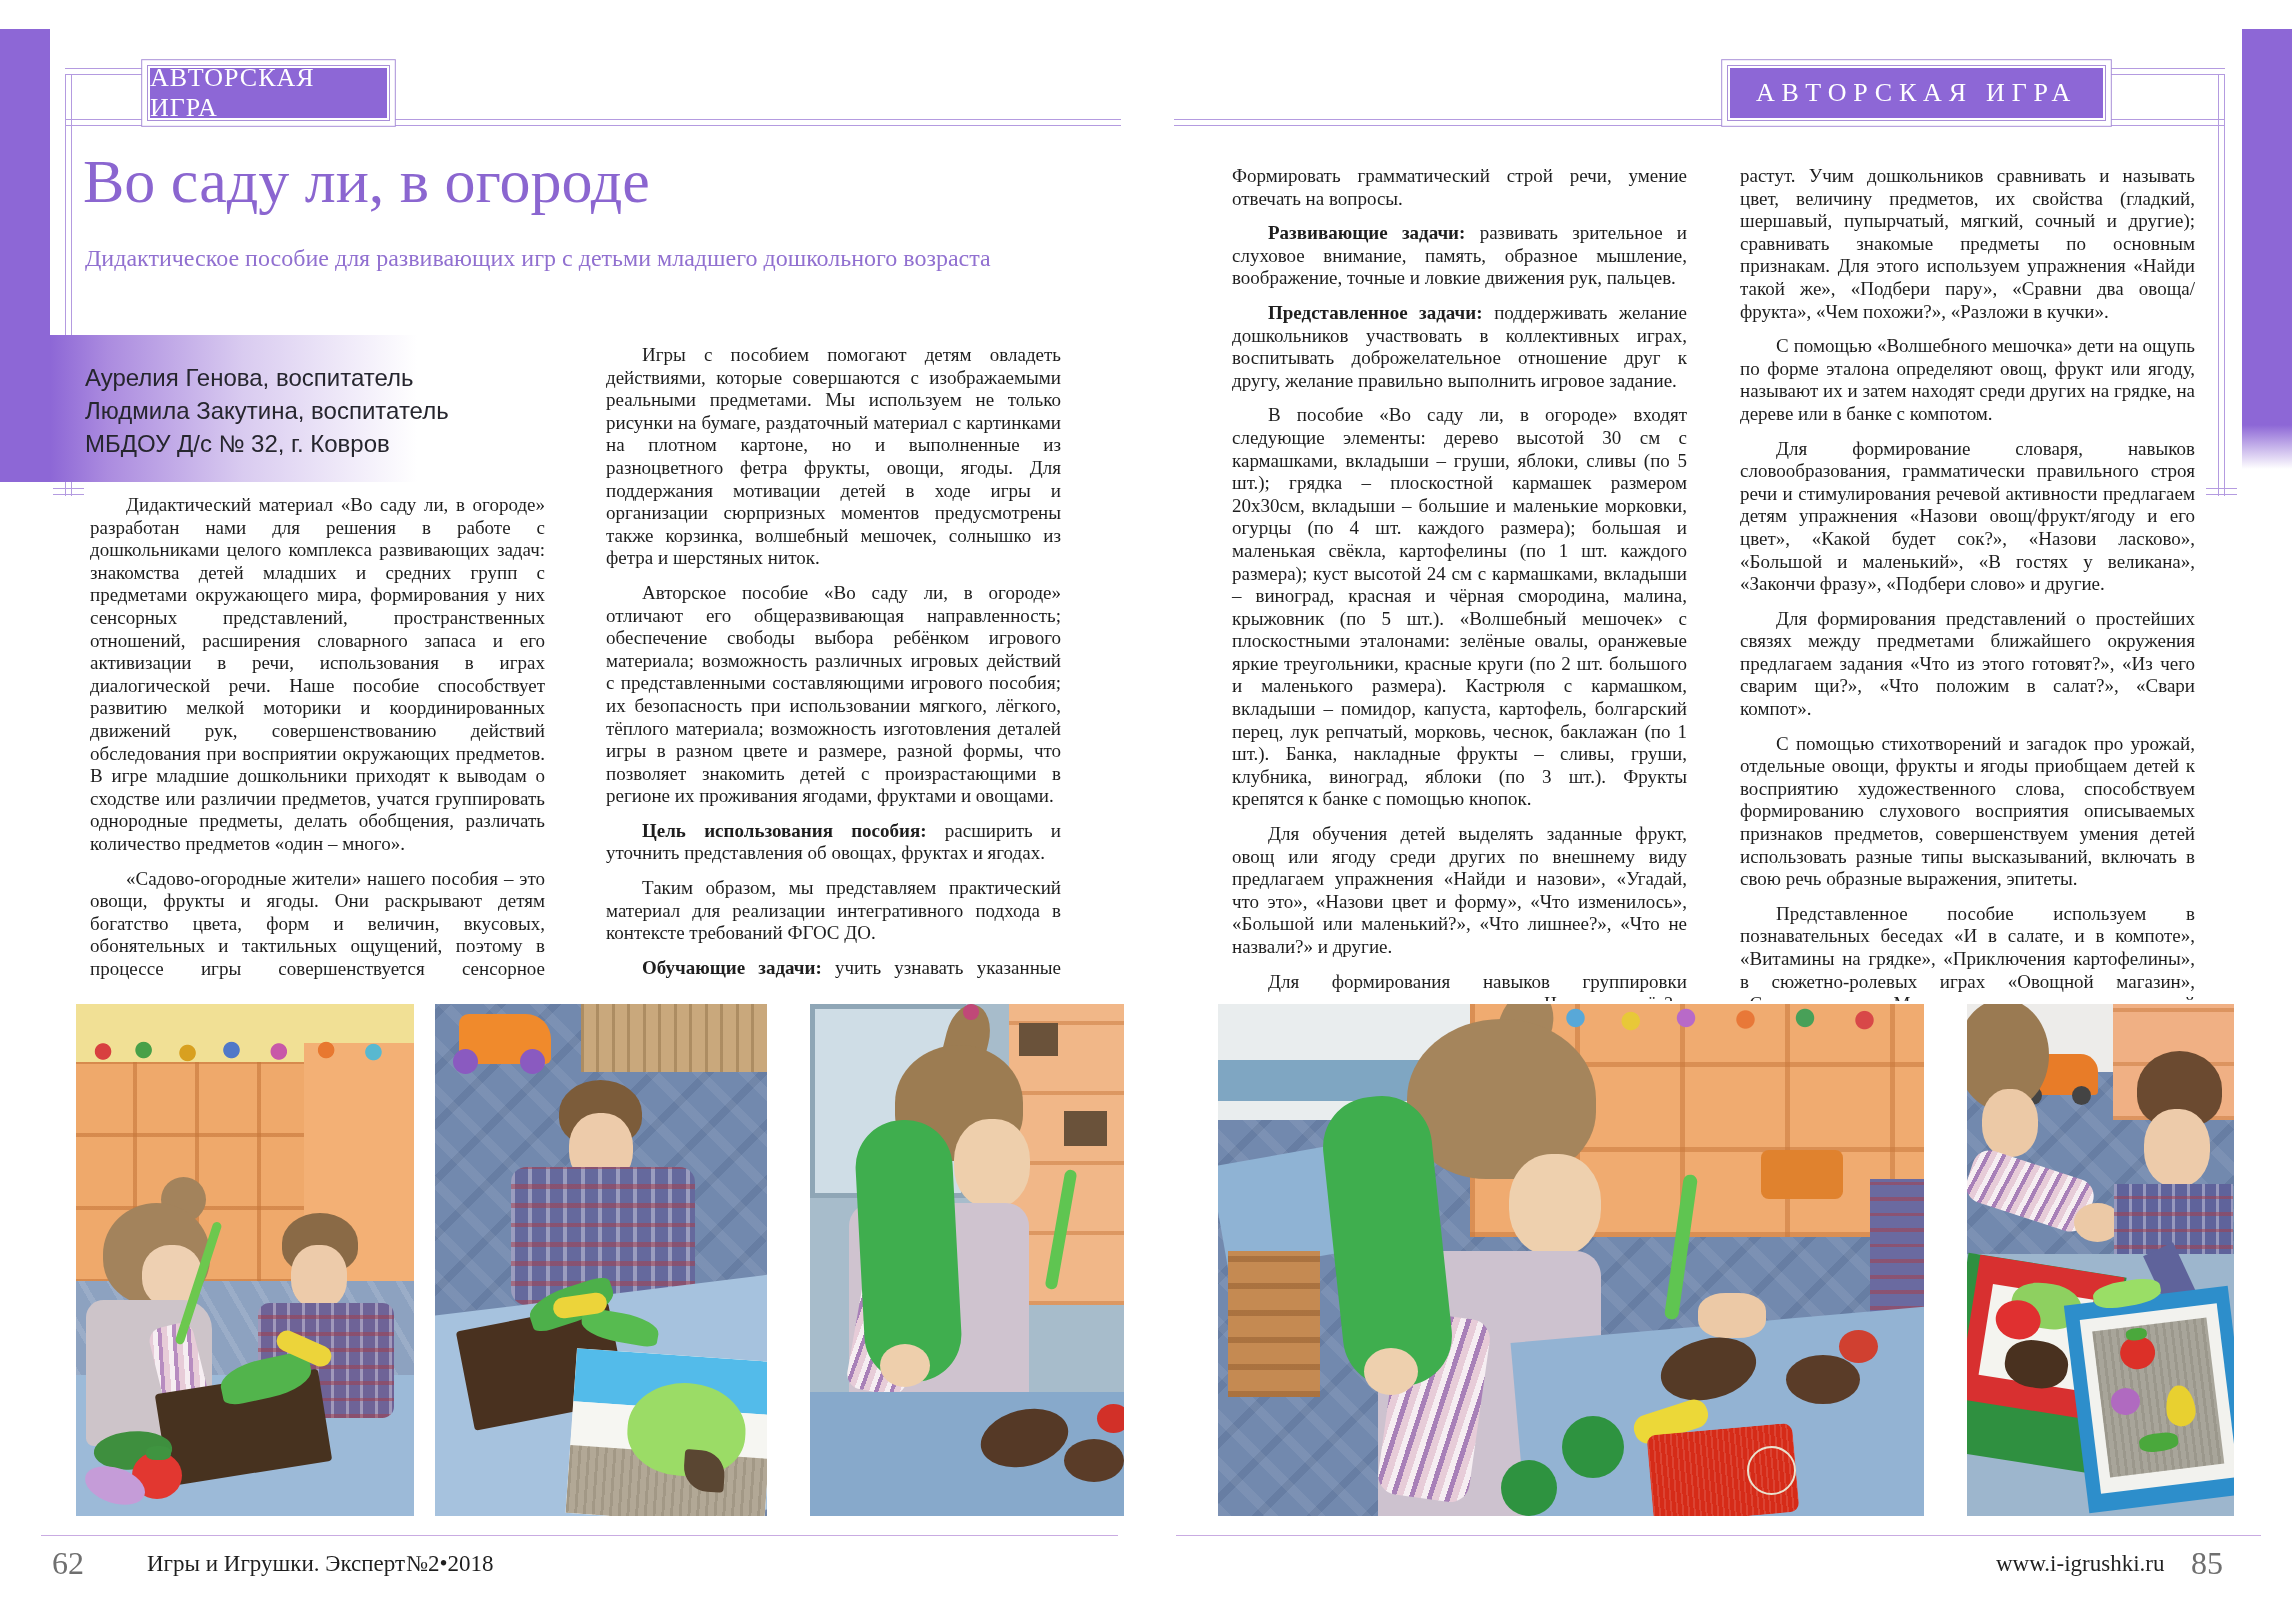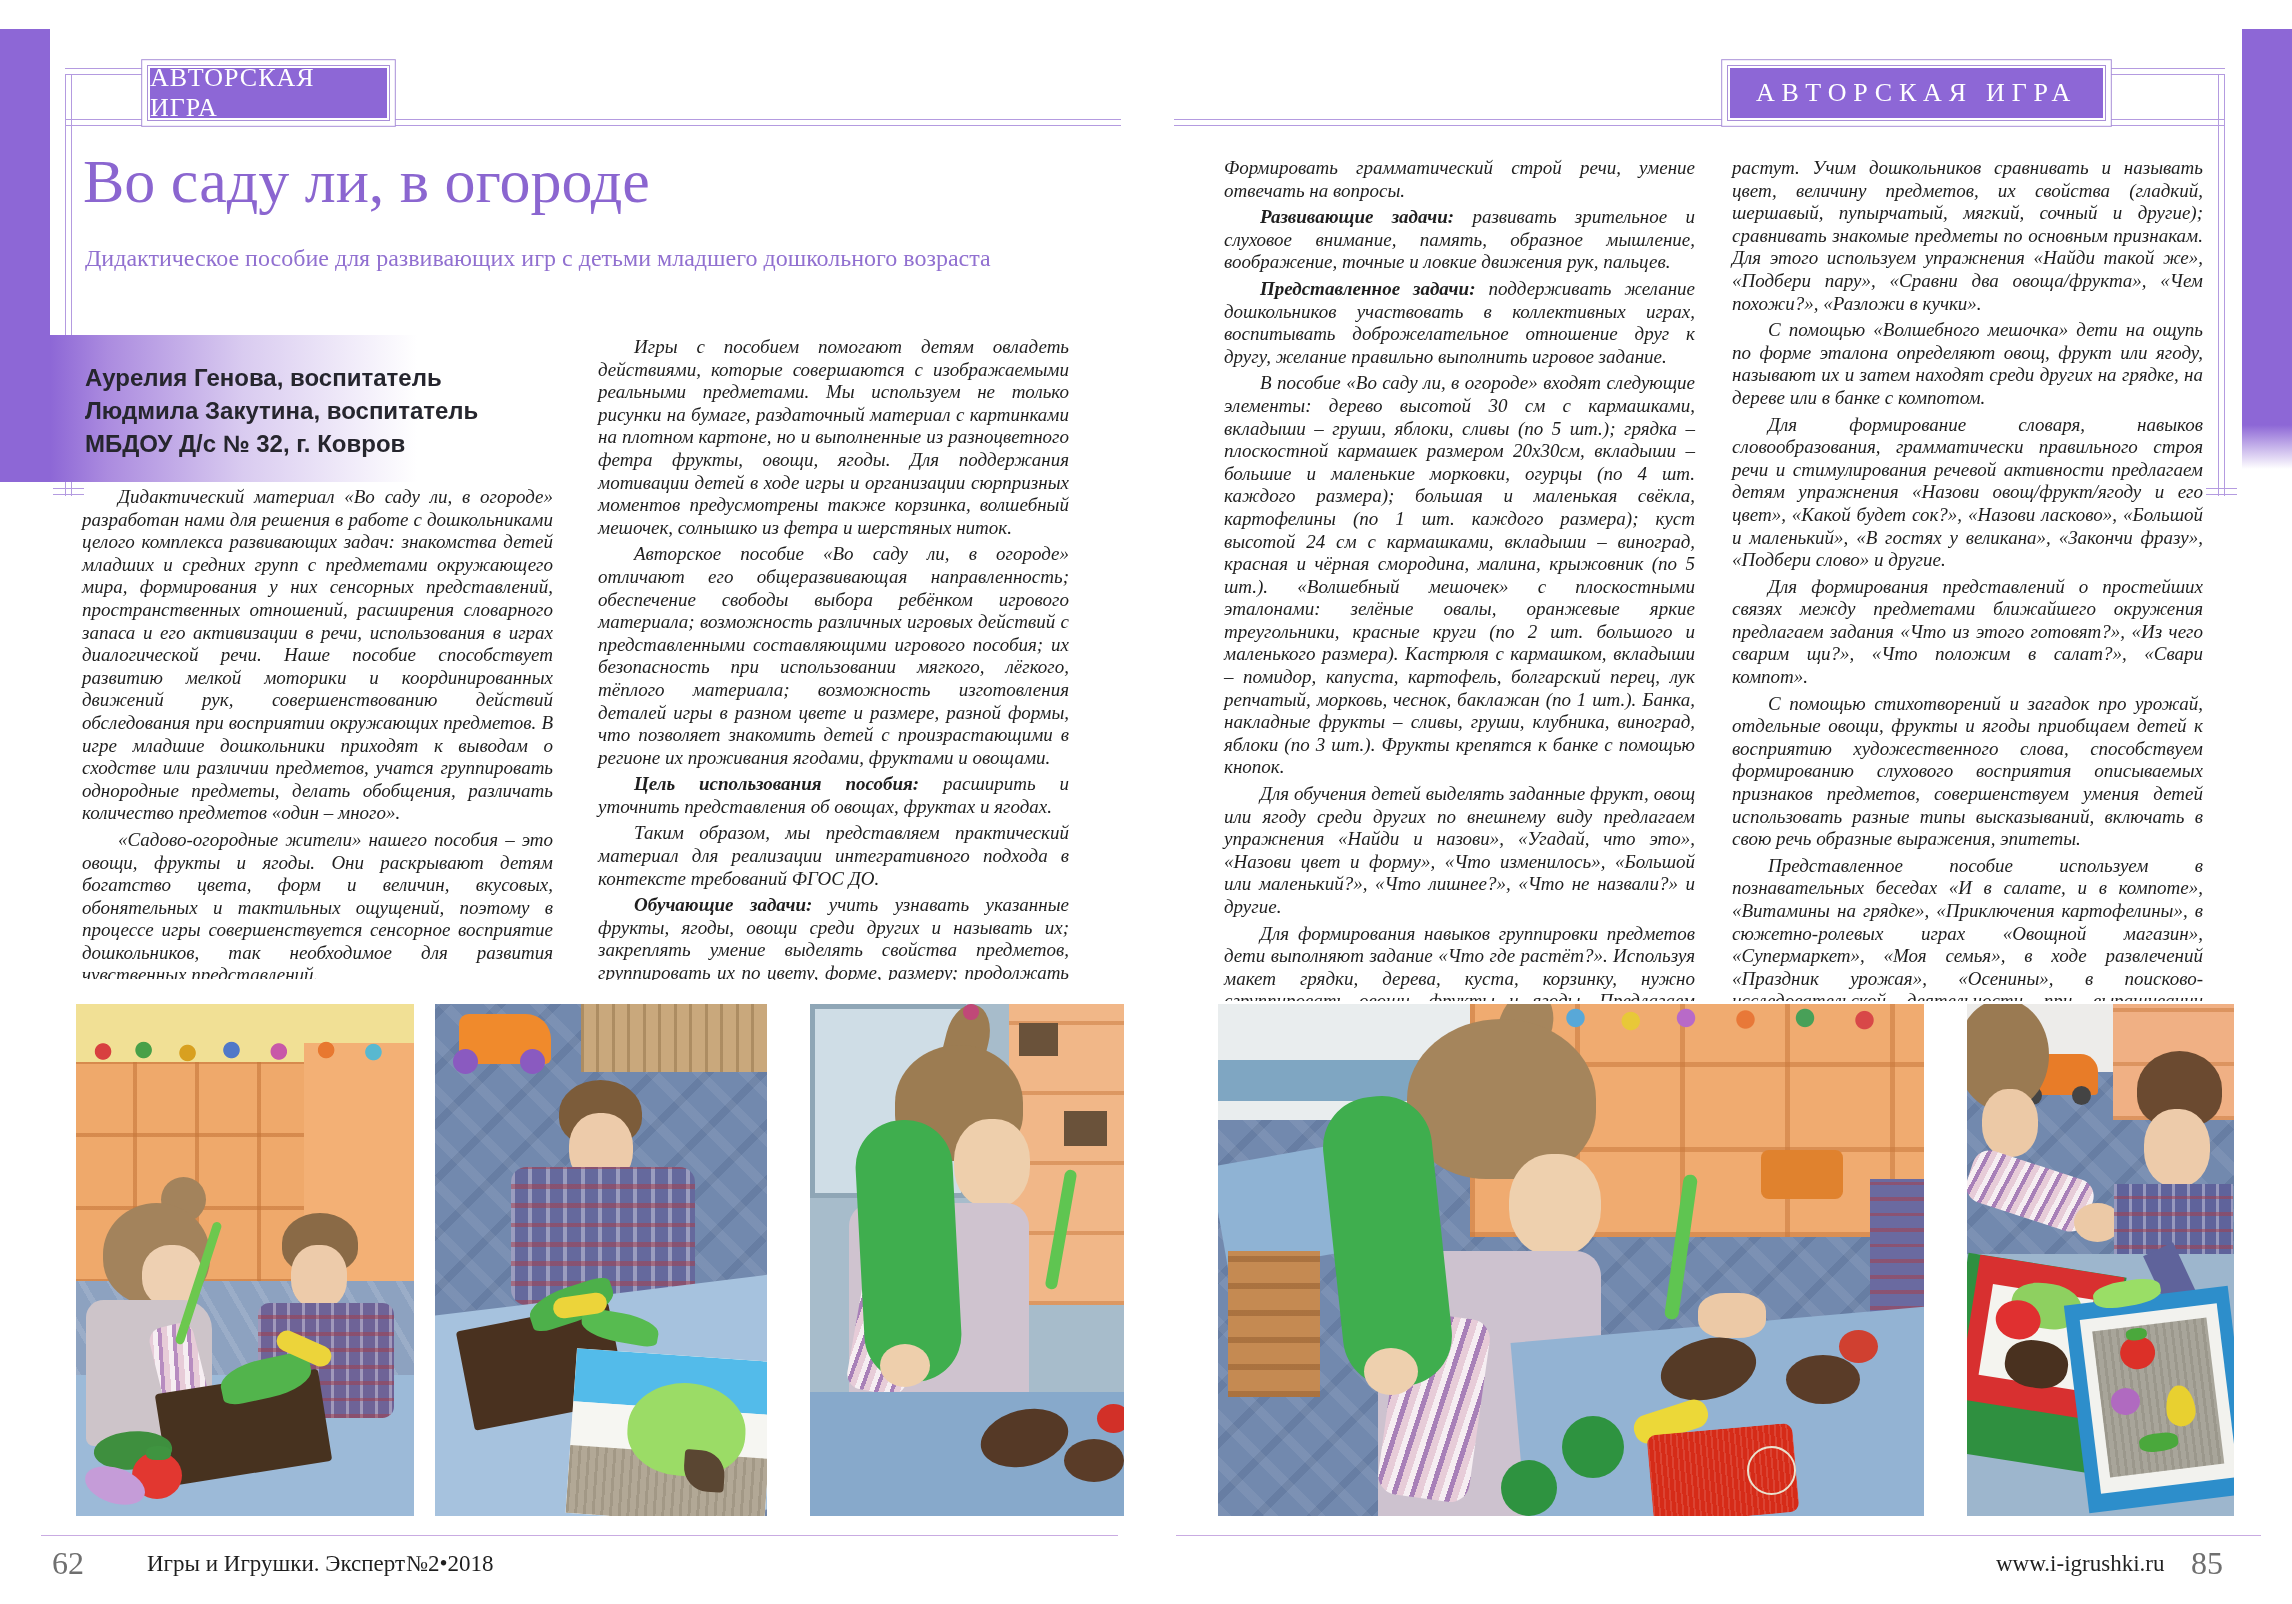--- a/index.html
+++ b/index.html
@@ -14,24 +14,24 @@
          color:#ffffff;font-size:26px;display:flex;align-items:center;justify-content:center;
          font-family:"Liberation Serif",serif;}
   .badge-left{letter-spacing:1px;}
   .badge-right{letter-spacing:6.8px;}
   .author-grad{position:absolute;left:0;top:335px;width:485px;height:147px;
          background:linear-gradient(90deg,#8d67d6 0px,#8d67d6 50px,#ab8bdf 107px,#d9cbf0 243px,rgba(255,255,255,0) 417px);}
   
   .title{position:absolute;font-size:62px;line-height:1.15;color:#8b66d0;font-weight:400;}
   .subtitle{position:absolute;font-size:24px;color:#9170d0;}
   .authors{position:absolute;font-family:"Liberation Sans","DejaVu Sans",sans-serif;
-           font-weight:bold;font-size:24px;line-height:33px;color:#26262e;}
+           font-weight:normal;font-size:24px;line-height:33px;color:#26262e;}
   .col{position:absolute;width:479px;font-size:19px;line-height:22.6px;text-align:justify;
        color:#1e1e1e;overflow:hidden;}
-  .para{margin:4px;text-indent:36px;font-style:italic;}
+  .para{margin:12px;text-indent:36px;}
   .para.noindent{text-indent:0;}
   .footer-rule{position:absolute;top:1535px;height:0;border-top:1.9px solid #c9abe2;}
   .pagenum{position:absolute;font-size:32px;color:#6f6f6f;}
   .foot-text{position:absolute;font-size:23px;color:#1f1f1f;}
   
   .photo{position:absolute;top:1004px;height:512px;overflow:hidden;background:#7289ae;}
   .photo i{position:absolute;display:block;}
   .carpet-base{background-image:repeating-linear-gradient(45deg,rgba(255,255,255,.07) 0 9.7px,transparent 9.7px 33px),
                repeating-linear-gradient(-45deg,rgba(40,60,100,.15) 0 7.8px,transparent 7.8px 39px);}
 </style>

